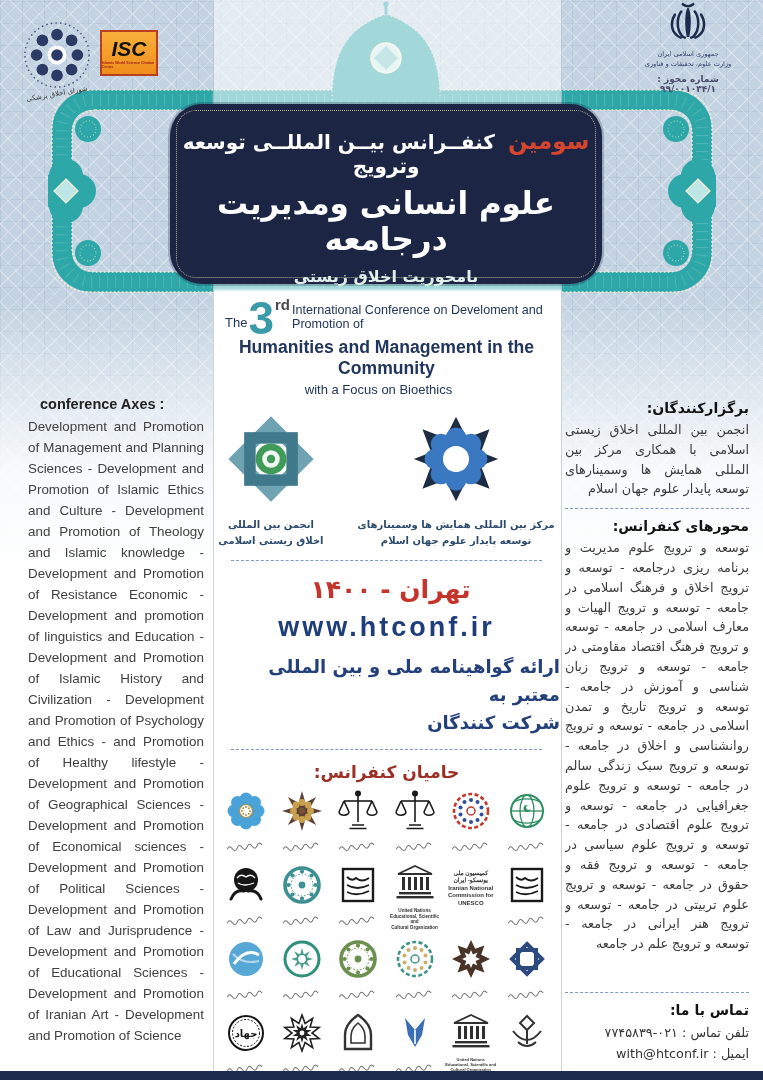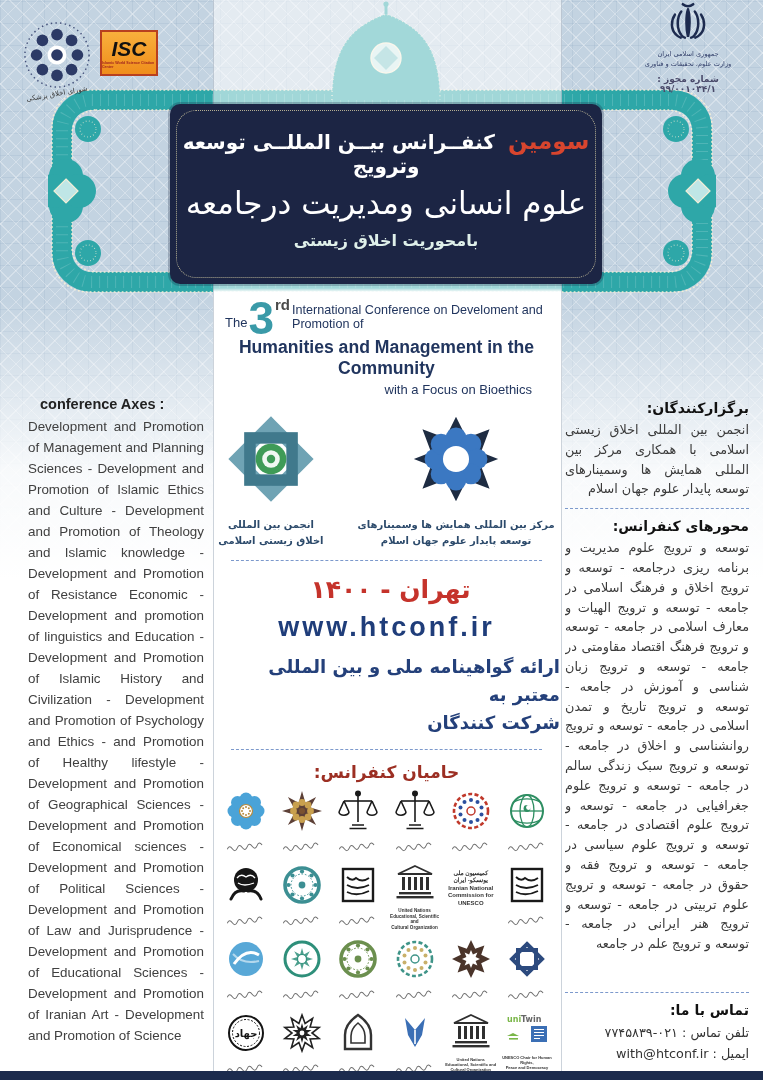--- a/index.html
+++ b/index.html
@@ -13,26 +13,26 @@
       repeating-linear-gradient(0deg, rgba(120,150,180,.14) 0 1px, transparent 1px 22px);}
   
   .fade{position:absolute;inset:0;z-index:2;pointer-events:none;
     background:linear-gradient(180deg, rgba(255,255,255,0) 300px, rgba(255,255,255,.88) 470px, #ffffff 580px);}
   .frame-svg{position:absolute;left:48px;top:0;z-index:1;}
   
   .strip{position:absolute;left:213px;top:0;width:347px;height:1071px;z-index:3;
     background:linear-gradient(180deg, rgba(255,255,255,.55) 0 288px, #ffffff 292px);
     border-left:1px solid rgba(120,140,160,.38);border-right:1px solid rgba(120,140,160,.38);}
   .banner{position:absolute;left:170px;top:104px;width:432px;height:180px;z-index:4;
-    background:#1c2544;border-radius:10px;box-shadow:0 0 0 2px rgba(20,30,60,.25);}
+    background:#1c2544;border-radius:32px;box-shadow:0 0 0 2px rgba(20,30,60,.25);}
   .banner:before{content:"";position:absolute;inset:6px;border:1.6px dotted #cfc7a0;border-radius:20px;opacity:.85;}
   .banner-inner{position:relative;height:100%;direction:rtl;text-align:center;color:#fff;padding-top:24px;box-sizing:border-box;}
   .banner-l1{font-size:20px;font-weight:bold;letter-spacing:.5px;}
   .banner-l1 .hl{color:#d8452e;margin-left:6px;font-size:23px;}
-  .banner-l2{font-size:31px;font-weight:normal;margin-top:7px;}
+  .banner-l2{font-size:31px;font-weight:bold;margin-top:7px;}
   .banner-l3{font-size:16px;color:#dff0ea;margin-top:10px;font-weight:bold;}
   
   .univ-seal{position:absolute;left:16px;top:20px;width:82px;z-index:5;text-align:center;}
   .univ-cap{font-size:7px;color:#333;transform:rotate(-10deg);margin-top:-4px;}
   .isc{position:absolute;left:100px;top:30px;width:58px;height:46px;z-index:5;box-sizing:border-box;
     background:linear-gradient(#f9b03c,#ef8d1b);border:2px solid #b8401f;border-radius:0;
     display:flex;flex-direction:column;align-items:center;justify-content:center;font-family:"Liberation Sans",sans-serif;}
   .isc-label{font-size:21px;font-weight:900;font-style:italic;color:#111;line-height:1;}
   .isc-sub{font-size:3.6px;color:#9c1f1f;margin-top:2px;font-weight:bold;}
   
@@ -41,21 +41,21 @@
   .gov-license{font-size:9px;color:#4a4a6a;font-weight:bold;margin-top:5px;}
   
   .card-content{position:absolute;left:213px;top:292px;width:347px;z-index:5;}
   .title-en{font-family:"Liberation Sans",sans-serif;color:#21355e;padding:10px 12px 0;}
   .t-row{display:flex;justify-content:center;align-items:flex-end;}
   .t-the{font-size:13px;padding-bottom:5px;}
   .t-num{font-size:46px;line-height:.72;font-weight:bold;color:#3a9aa8;margin:0 1px;}
   .t-ord{font-size:15px;color:#4a4a4a;font-weight:bold;align-self:flex-start;transform:translateY(-6px);}
   .t-l1{font-size:12.6px;padding-bottom:4px;margin-left:2px;}
   .t-l2{font-size:17.6px;font-weight:bold;text-align:center;margin-top:2px;}
-  .t-l3{font-size:13px;text-align:right;padding-right:16px;margin-top:3px;}
+  .t-l3{font-size:13px;text-align:center;padding-right:16px;margin-top:3px;}
   .org-row{display:flex;justify-content:center;gap:34px;margin-top:16px;}
   .org{text-align:center;}
   .org-cap{font-size:10px;font-weight:bold;color:#2c4a6b;line-height:1.55;margin-top:8px;direction:rtl;}
   .dash{border-top:1.5px dashed #7c99cc;margin:12px 18px;}
   .city{font-size:25px;font-weight:bold;color:#c5332b;text-align:center;direction:rtl;margin-top:14px;padding-left:8px;}
   .site{font-family:"Liberation Sans",sans-serif;font-size:27px;font-weight:bold;color:#1f3d7a;letter-spacing:3px;text-align:center;margin-top:8px;}
   .cert{font-size:18px;font-weight:bold;color:#24407a;text-align:right;direction:rtl;line-height:1.55;margin-top:10px;padding-left:44px;}
   .sp-head{font-size:17px;font-weight:bold;color:#9c2f23;text-align:center;direction:rtl;margin:10px 0 6px;}
   #sponsor-grid{display:grid;grid-template-columns:repeat(6,1fr);row-gap:5px;padding:0 5px;}
   .sp-cell{display:flex;flex-direction:column;align-items:center;justify-content:flex-start;height:69px;overflow:hidden;}
@@ -592,37 +592,20 @@
           </div>
           <div class="sp-cap txt" style="font-size: 4px;">
             <div class="cap-line" dir="auto">United Nations</div>
             <div class="cap-line" dir="auto">Educational, Scientific and</div>
             <div class="cap-line" dir="auto">Cultural Organization</div>
           </div>
         </div>
         <div class="sp-cell">
           <div class="sp-logo">
             <svg viewBox="0 0 44 44" width="44" height="44">
-              <text x="2" y="12" font-size="8" font-weight="bold" fill="#7ab648">uni</text>
-              <text x="16" y="12" font-size="8" font-weight="bold" fill="#666">Twin</text>
-              <rect x="26" y="16" width="16" height="16" fill="#3b6fb5"></rect>
-              <path d="M29 19.5 h10 M29 22.5 h10 M29 25.5 h10 M29 28.5 h6" stroke="#fff" stroke-width="1.2"></path>
-              <path d="M8 23 l6 3 H2 Z" fill="#7ab648"></path>
-              <rect x="4" y="28" width="9" height="1.6" fill="#7ab648"></rect>
-            </svg>
-          </div>
-          <div class="sp-cap txt" style="font-size: 4px;">
-            <div class="cap-line" dir="auto">UNESCO Chair for Human Rights,</div>
-            <div class="cap-line" dir="auto">Peace and Democracy</div>
-            <div class="cap-line" dir="auto">Shahid Beheshti University, Iran</div>
-          </div>
-        </div>
-        <div class="sp-cell">
-          <div class="sp-logo">
-            <svg viewBox="0 0 44 44" width="44" height="44">
               <g fill="none" stroke="#333333" stroke-width="2">
                 <path d="M22 5 l7 7 -7 7 -7 -7 z"></path>
                 <path d="M8 20 q14 18 28 0"></path>
                 <path d="M22 19 v14"></path>
                 <path d="M13 31 q9 8 18 0"></path>
               </g>
             </svg>
           </div>
         </div>
         <div class="sp-cell">

